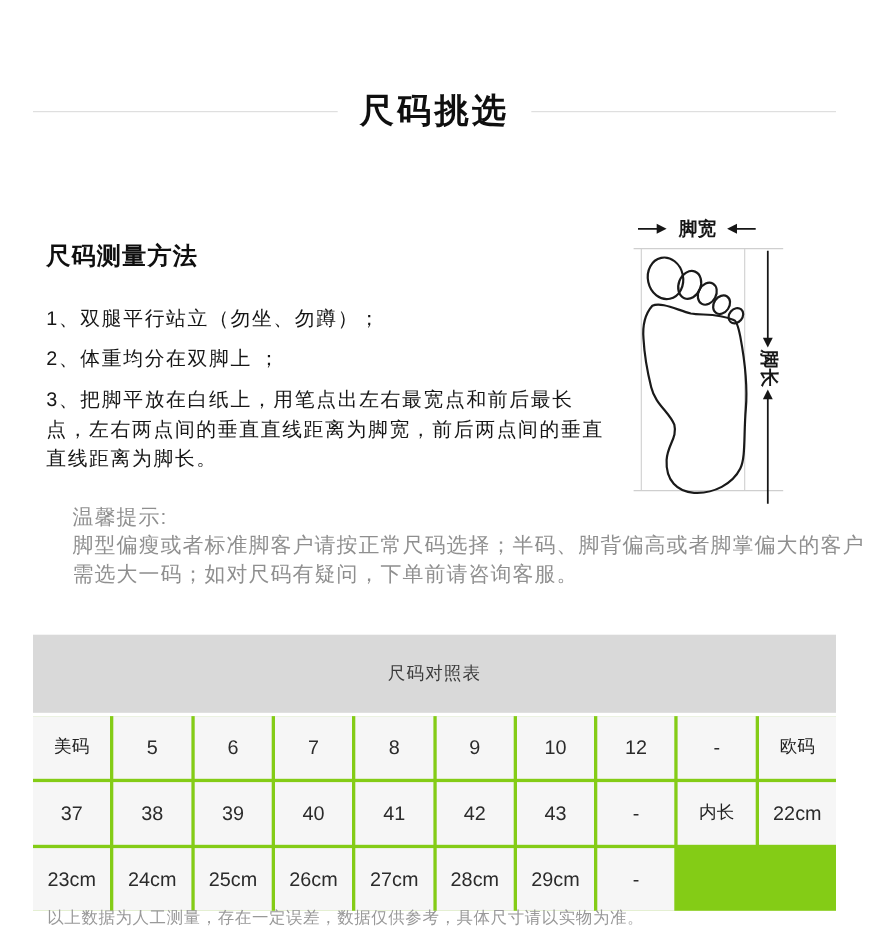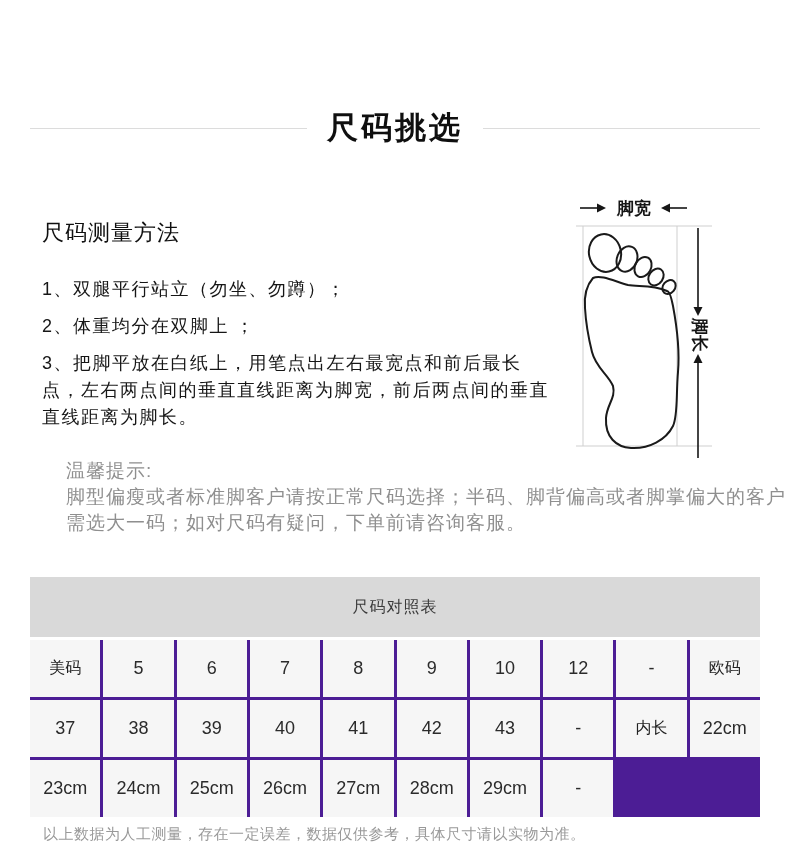--- a/index.html
+++ b/index.html
@@ -3,45 +3,45 @@
 <meta charset="utf-8">
 <style>
   html,body{margin:0;padding:0;}
   body{
     width:790px;height:850px;background:#ffffff;position:relative;overflow:hidden;
     font-family:"Liberation Sans","DejaVu Sans",sans-serif;color:#111;
     -webkit-font-smoothing:antialiased;
   }
   
   .title-row{
-    position:absolute;top:106px;left:0;right:0;height:44px;
+    position:absolute;top:79px;left:0;right:0;height:44px;
     display:flex;align-items:center;justify-content:center;gap:20px;
   }
   .hline{width:277px;height:1px;background:#dcdcdc;}
   .page-title{
     margin:0;font-size:31px;font-weight:600;letter-spacing:3px;color:#0f0f0f;
   }
   
   .measure{position:absolute;left:42px;top:218px;width:510px;}
-  .measure h2{margin:0 0 28px 0;font-size:22px;font-weight:400;letter-spacing:1px;color:#0f0f0f;}
+  .measure h2{margin:0 0 28px 0;font-size:22px;font-weight:700;letter-spacing:1px;color:#0f0f0f;}
   .step{margin:0 0 10px 0;font-size:18px;line-height:27px;letter-spacing:1.5px;color:#161616;}
   
   .foot-diagram{position:absolute;left:556px;top:190px;margin:0;}
   .foot-diagram text{font-family:"Liberation Sans","DejaVu Sans",sans-serif;font-size:17px;font-weight:700;fill:#161616;}
   
   .tips{position:absolute;left:42px;top:458px;width:737px;color:#8f8f8f;
         font-size:19px;line-height:26px;letter-spacing:1px;margin-left:24px;}
   .tips p{margin:0;}
   
   .size-table{position:absolute;left:30px;top:577px;width:730px;}
   .table-header{
-    height:60px;background:#d9d9d9;display:flex;align-items:center;justify-content:center;
+    height:71px;background:#d9d9d9;display:flex;align-items:center;justify-content:center;
     font-size:16px;font-weight:500;color:#3a3a3a;letter-spacing:1px;margin-bottom:3px;
   }
-  .table-grid{display:grid;grid-template-columns:repeat(10,1fr);gap:3px;background:#4c1d95;}
+  .table-grid{display:grid;grid-template-columns:repeat(10,1fr);gap:3px;background:#84cc16;}
   .cell{
     background:#f6f6f6;height:57px;display:flex;align-items:center;justify-content:center;
     font-size:18px;color:#2b2b2b;
   }
   .cell.label{font-size:16px;font-weight:500;color:#222;}
   
   .footnote{position:absolute;left:43px;top:825px;margin:0;font-size:15px;
             letter-spacing:0.5px;color:#999999;}
 </style>
 </head>

